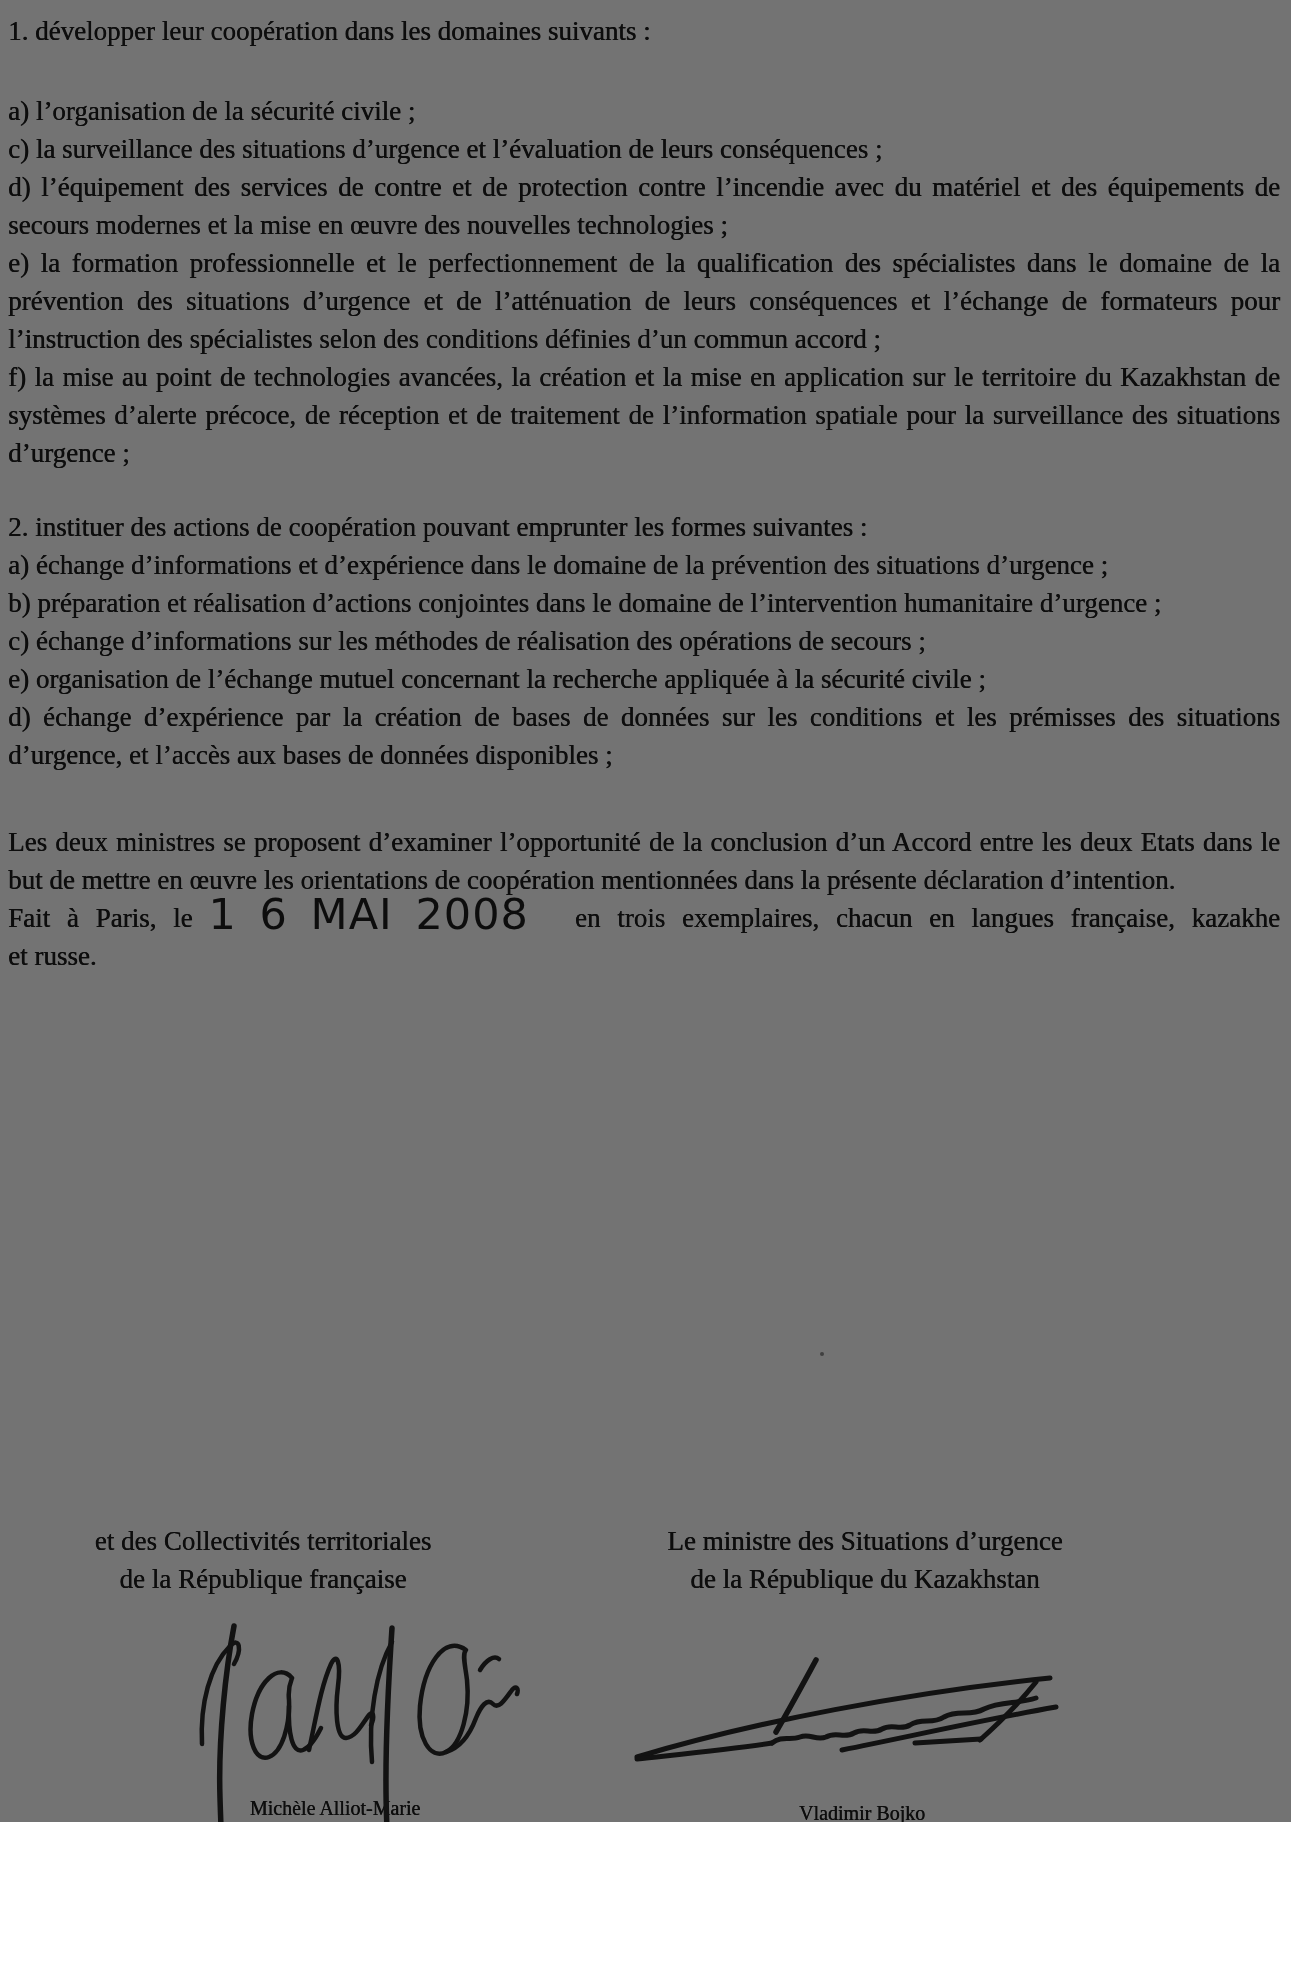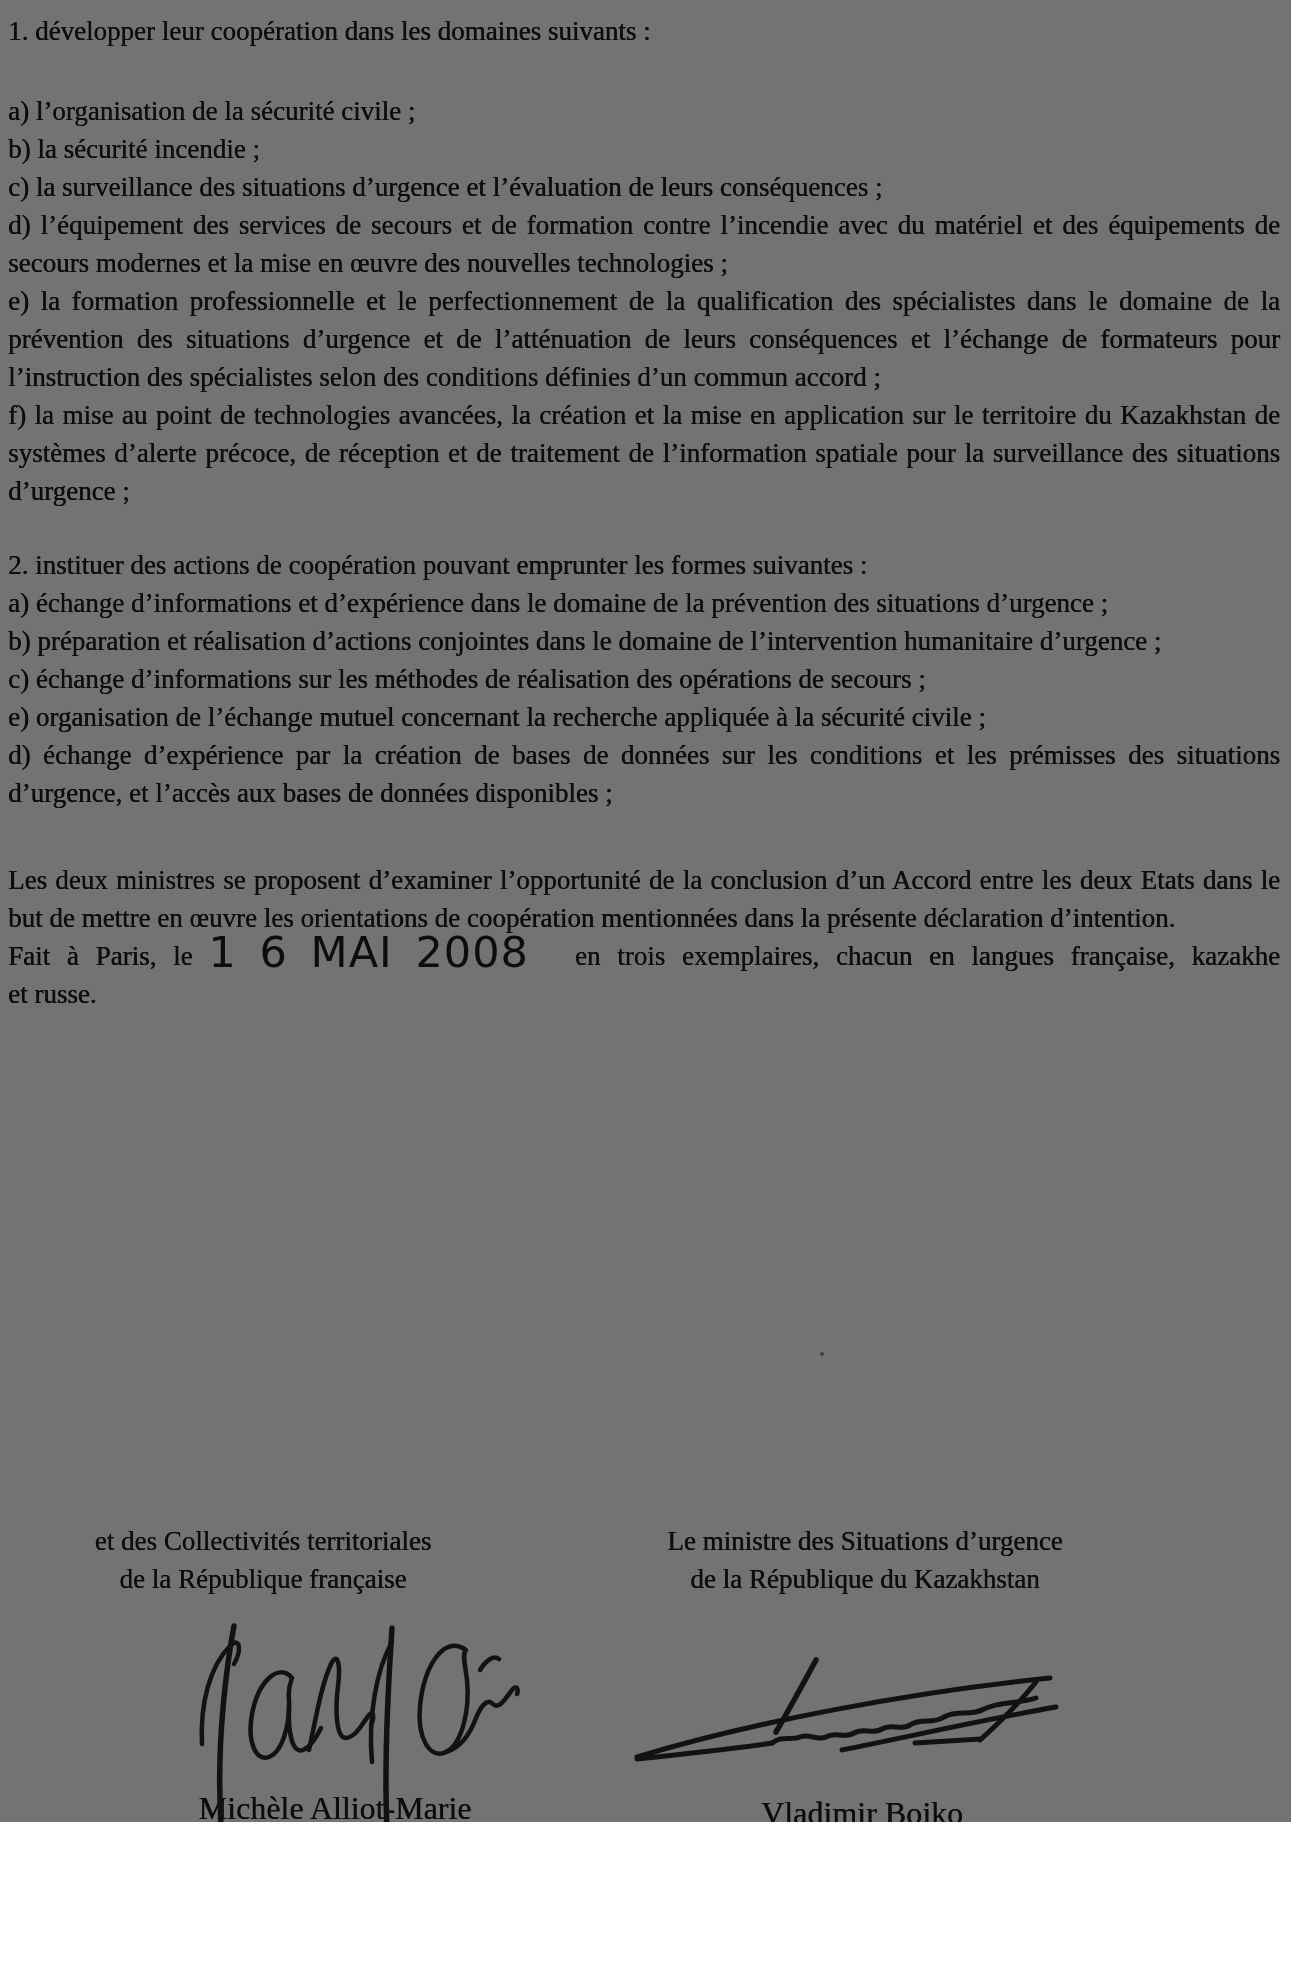--- a/index.html
+++ b/index.html
@@ -36,21 +36,21 @@
     word-spacing: 8px;
     vertical-align: -2px;
     margin: 0 46px 0 16px;
     white-space: nowrap;
     text-shadow: none;
   }
   .sig-col { position: absolute; text-align: center; }
   .sig-col .t-line { display: block; }
   .sig-col-left  { left: 28px;  top: 1522px; width: 470px; }
   .sig-col-right { left: 630px; top: 1522px; width: 470px; }
-  .sig-name { position: absolute; text-align: center; font-size: 32px; }
+  .sig-name { position: absolute; text-align: center; font-size: 20px; }
   .sig-name-left  { left: 185px; top: 1789px; width: 300px; }
   .sig-name-right { left: 712px; top: 1794px; width: 300px; }
   .sig-svg { position: absolute; }
   .sig-svg-fr { left: 190px; top: 1598px; }
   .sig-svg-kz { left: 632px; top: 1652px; }
   .sig-svg path { fill: none; stroke: #121212; stroke-linecap: round; stroke-linejoin: round; }
   .artifact-dot {
     position: absolute;
     left: 820px; top: 1352px;
     width: 4px; height: 4px;
@@ -63,23 +63,22 @@
 <body>
 
 <div class="page">
 
   <div class="body-text">
 
     <p>1. développer leur coopération dans les domaines suivants :</p>
 
     <div class="s1-items">
       <p>a) l’organisation de la sécurité civile ;</p>
-      <p>b) la sécurité incendie ;</p>
       <p>c) la surveillance des situations d’urgence et l’évaluation de leurs conséquences ;</p>
-      <p>d) l’équipement des services de secours et de formation contre l’incendie avec du matériel et des équipements de secours modernes et la mise en œuvre des nouvelles technologies ;</p>
+      <p>d) l’équipement des services de contre et de protection contre l’incendie avec du matériel et des équipements de secours modernes et la mise en œuvre des nouvelles technologies ;</p>
       <p>e) la formation professionnelle et le perfectionnement de la qualification des spécialistes dans le domaine de la prévention des situations d’urgence et de l’atténuation de leurs conséquences et l’échange de formateurs pour l’instruction des spécialistes selon des conditions définies d’un commun accord ;</p>
       <p>f) la mise au point de technologies avancées, la création et la mise en application sur le territoire du Kazakhstan de systèmes d’alerte précoce, de réception et de traitement de l’information spatiale pour la surveillance des situations d’urgence ;</p>
     </div>
 
     <p class="s2-head">2. instituer des actions de coopération pouvant emprunter les formes suivantes :</p>
 
     <div class="s2-items">
       <p>a) échange d’informations et d’expérience dans le domaine de la prévention des situations d’urgence ;</p>
       <p>b) préparation et réalisation d’actions conjointes dans le domaine de l’intervention humanitaire d’urgence ;</p>
       <p>c) échange d’informations sur les méthodes de réalisation des opérations de secours ;</p>

